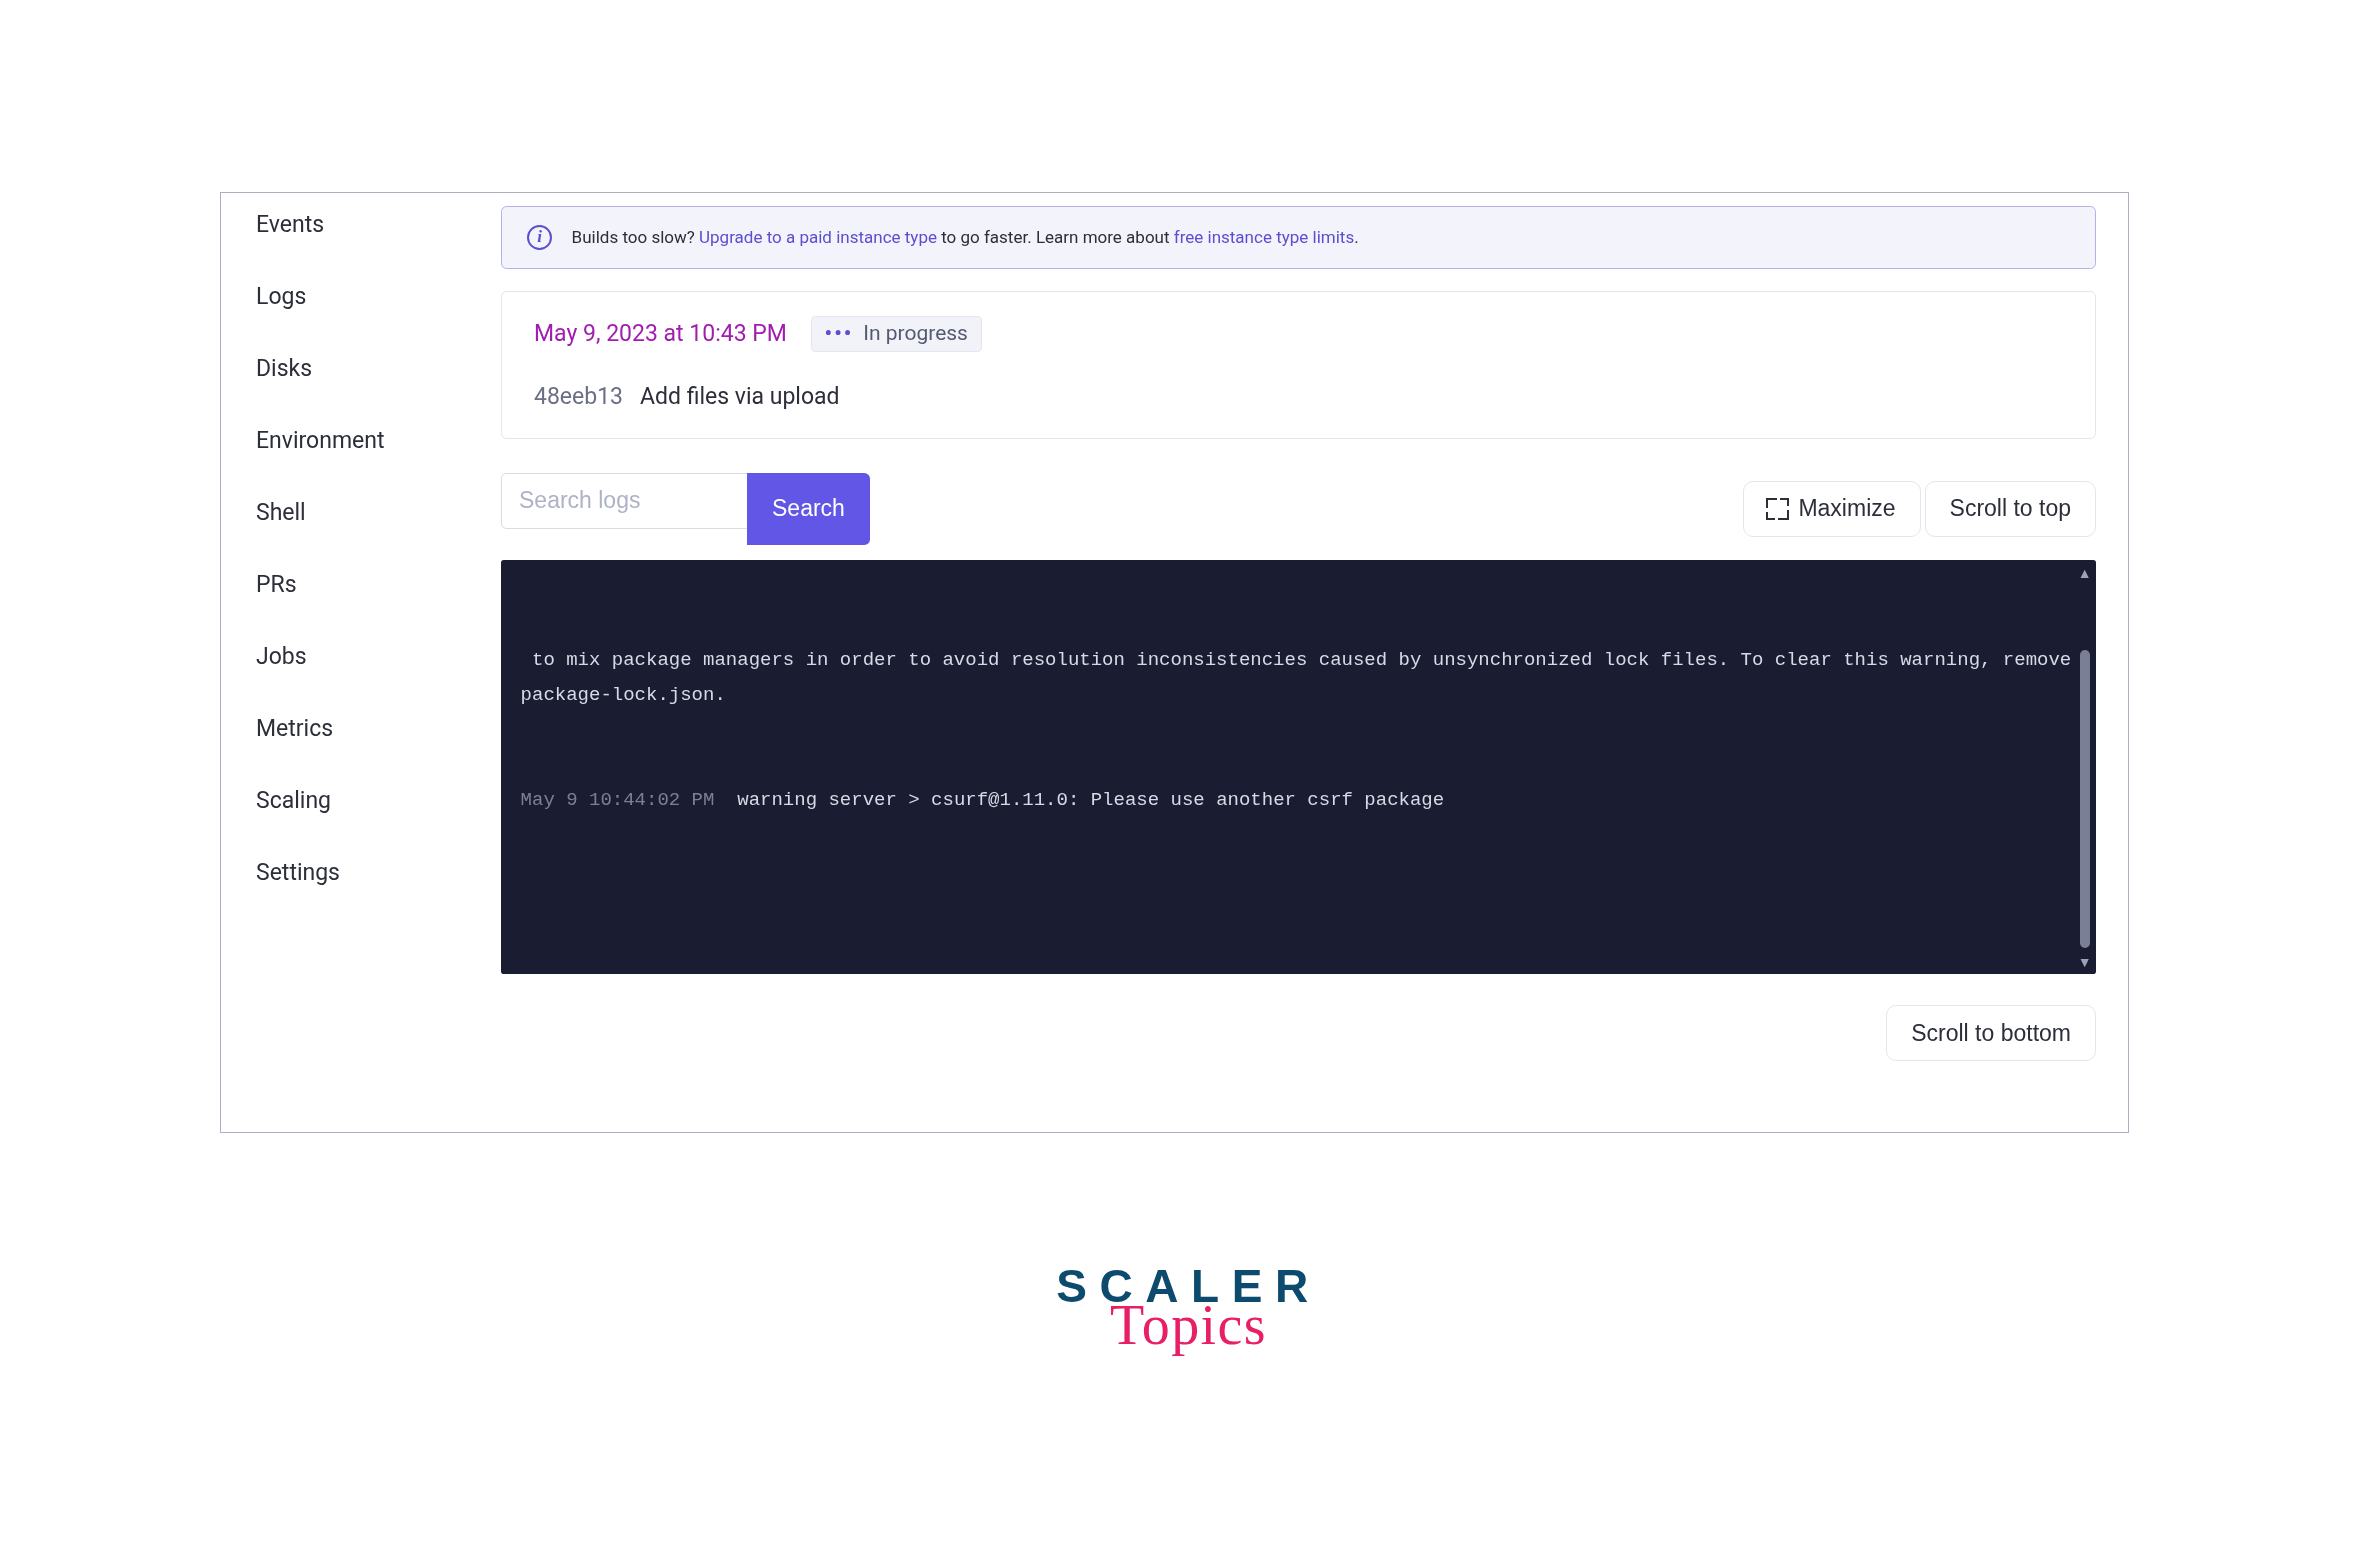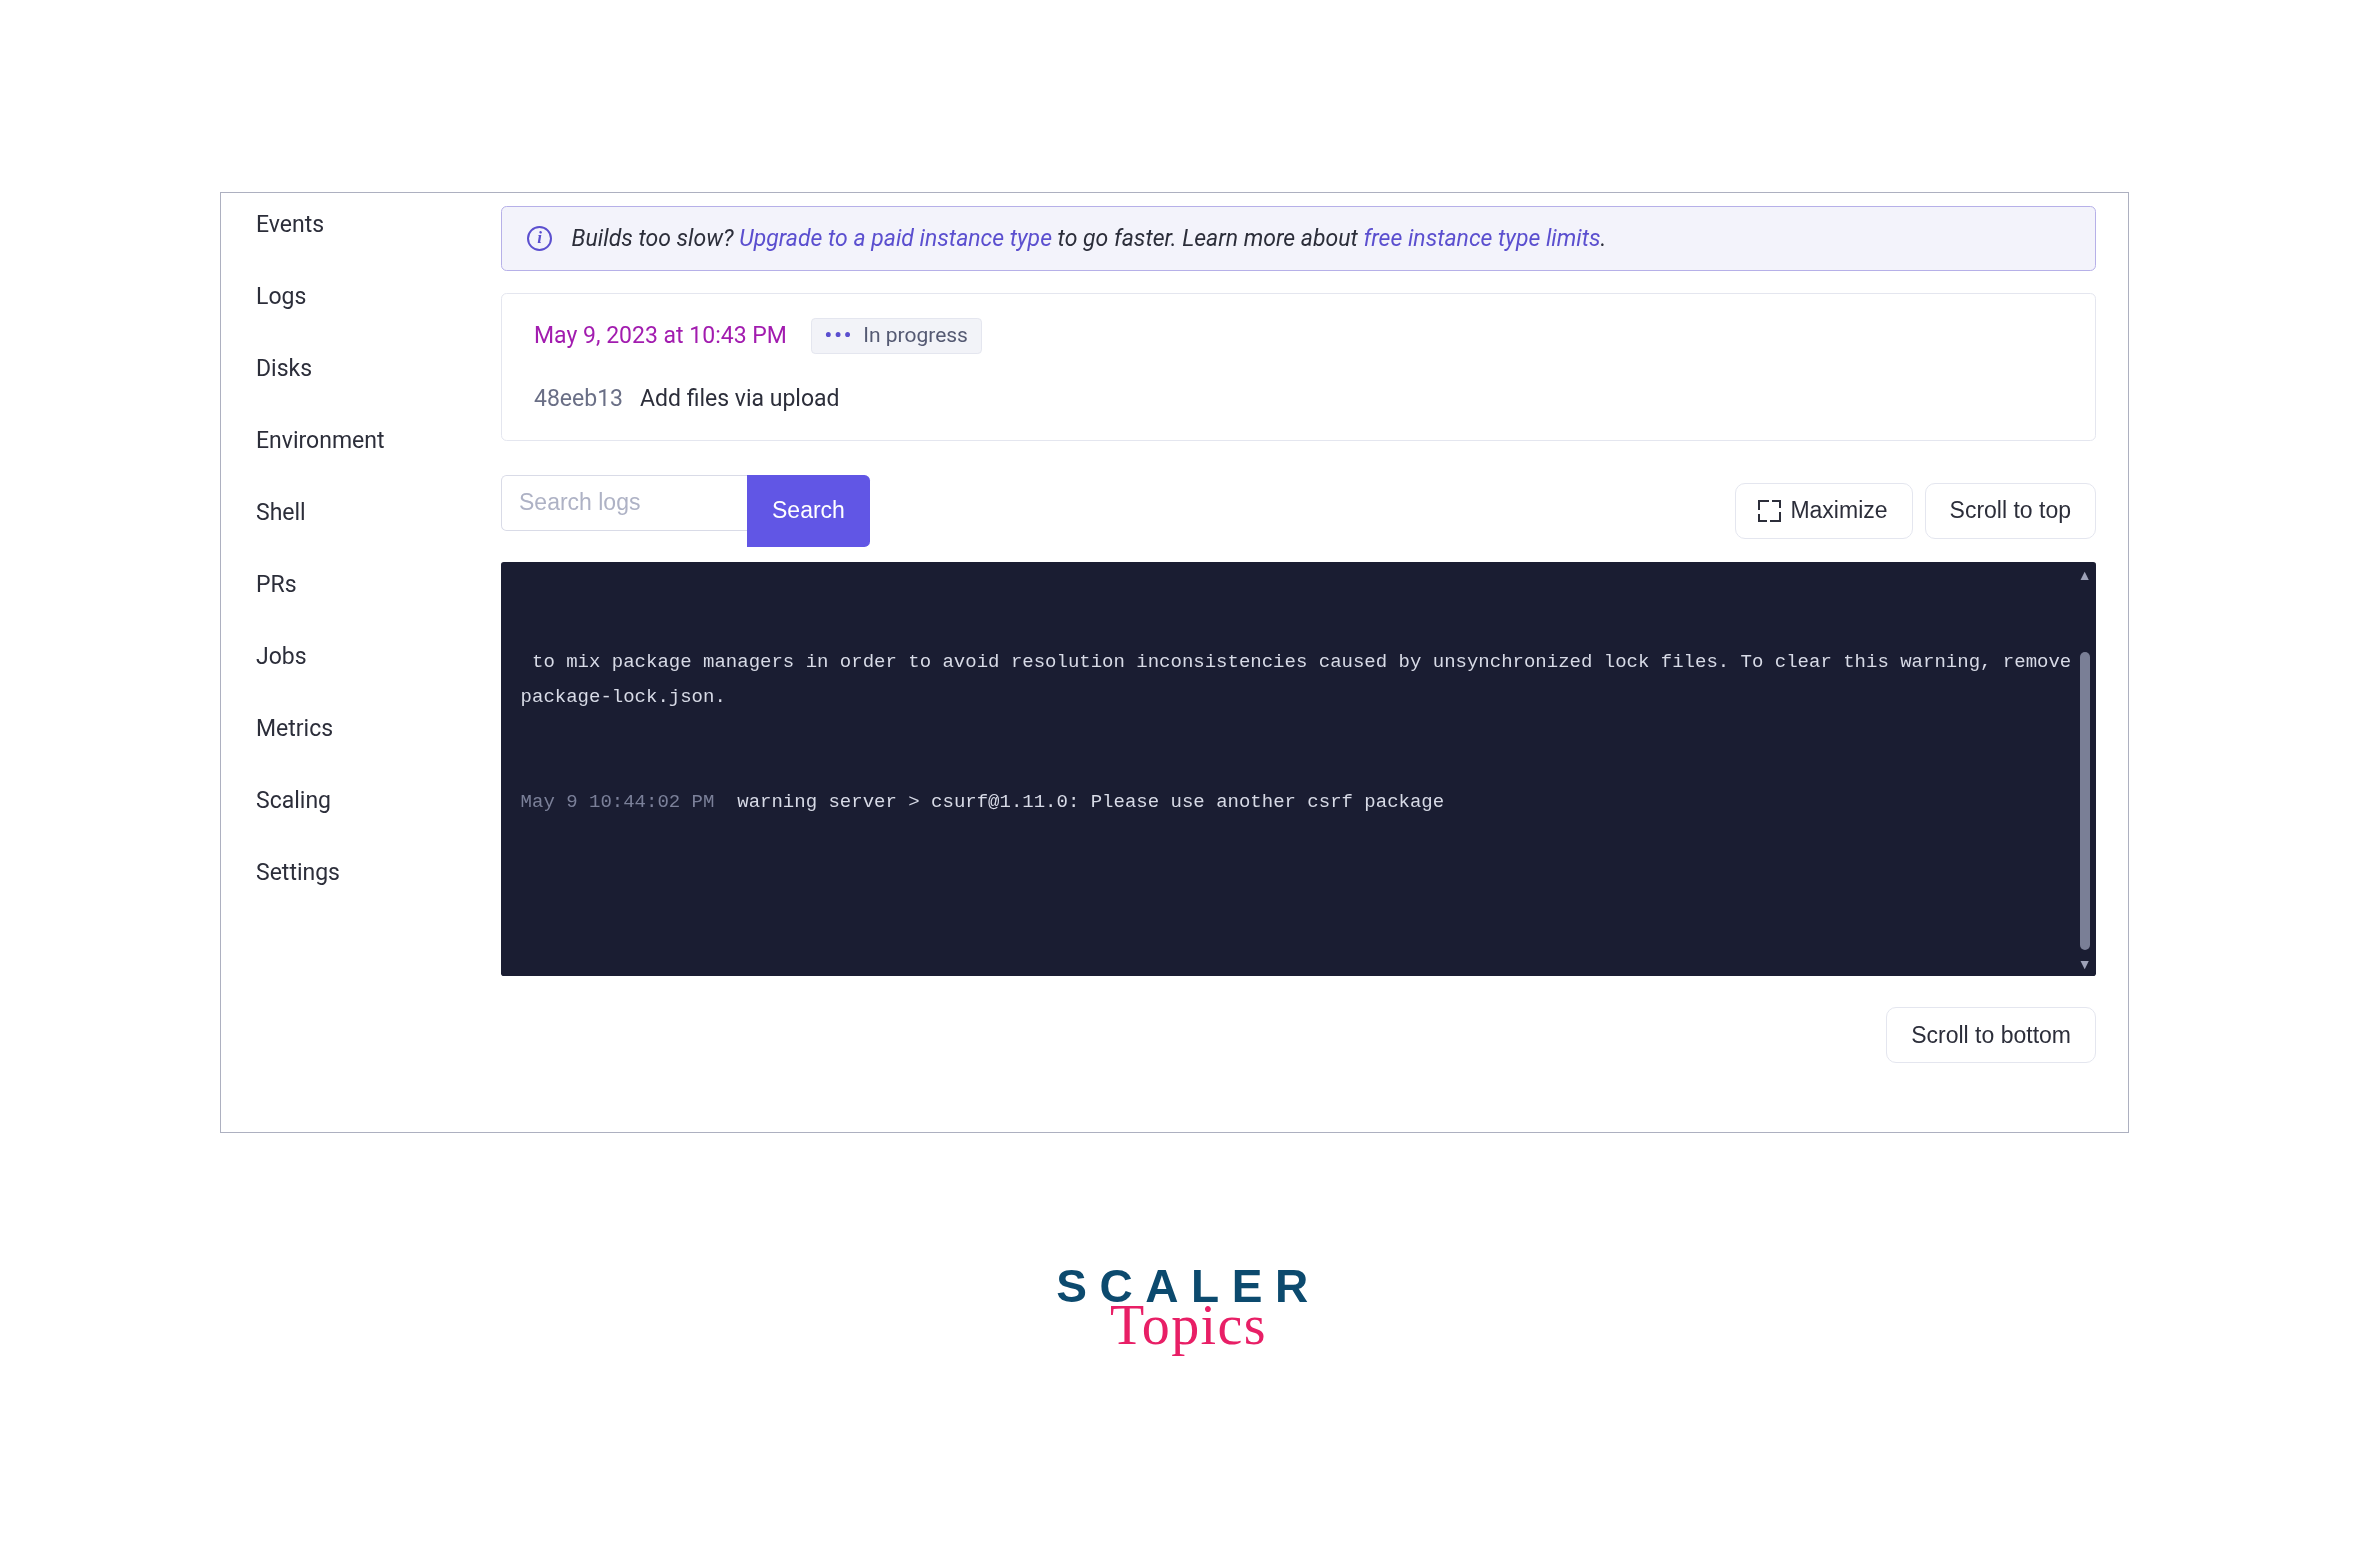--- a/index.html
+++ b/index.html
@@ -53,21 +53,21 @@
   .info-icon {
     width: 25px; height: 25px;
     border: 2.1px solid #5b4fcf;
     border-radius: 50%;
     display: flex; align-items: center; justify-content: center;
     font-size: 17px; font-weight: 700; color: #5b4fcf;
     font-family: Georgia, serif;
     font-style: italic;
     flex-shrink: 0;
   }
-  .banner-text { font-size: 23px; color: #2c2e3a; font-style: italic; }
+  .banner-text { font-size: 17px; color: #2c2e3a; }
   .banner-text a { color: #5b4fcf; text-decoration: none; }
   .deploy-card {
     margin-top: 22.4px;
     border: 1.4px solid #e4e6ef;
     border-radius: 5.6px;
     padding: 24px 32px 28px;
   }
   .deploy-row1 { display: flex; align-items: center; gap: 24px; }
   .deploy-time { font-size: 23px; color: #a21caf; text-align: right; }
   .status-pill {
@@ -81,21 +81,21 @@
   }
   .status-dots { letter-spacing: 2.1px; font-weight: 700; color: #5b4fcf; }
   .deploy-row2 { margin-top: 31px; display: flex; gap: 17px; font-size: 23px; }
   .commit-hash { color: #6a6f86; }
   .commit-msg { color: #2c2e3a; }
 
   .toolbar {
     margin-top: 34px;
     display: flex;
     align-items: center;
-    gap: 12px;
+    gap: 4px;
   }
   .search-wrap {
     display: flex;
     align-items: stretch;
   }
   .search-input {
     width: 246px;
     height: 56px;
     border: 1.4px solid #d9dbe7;
     border-right: none;

